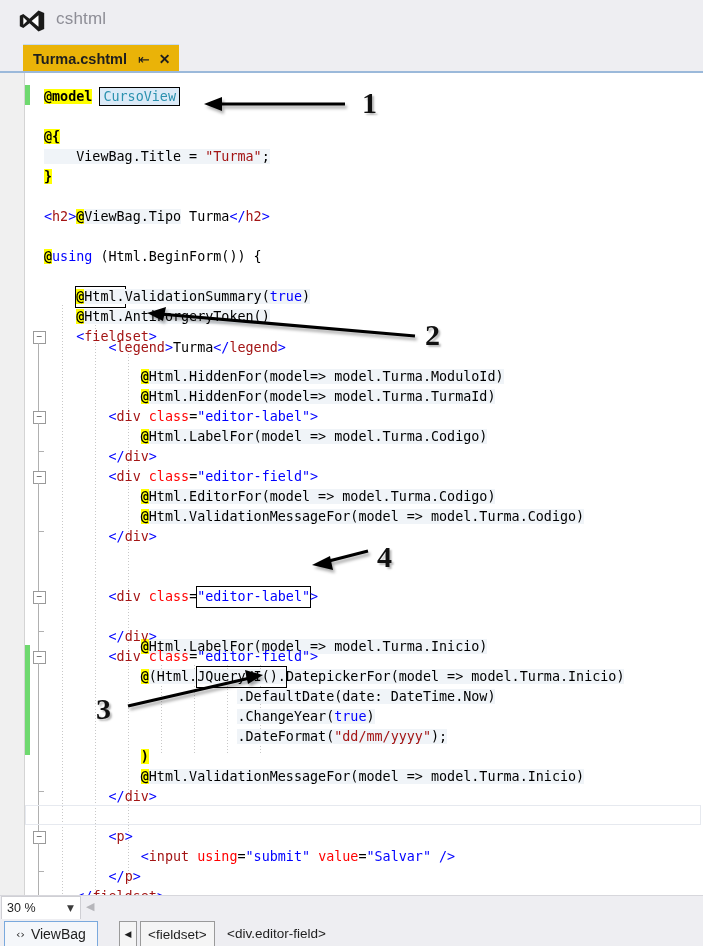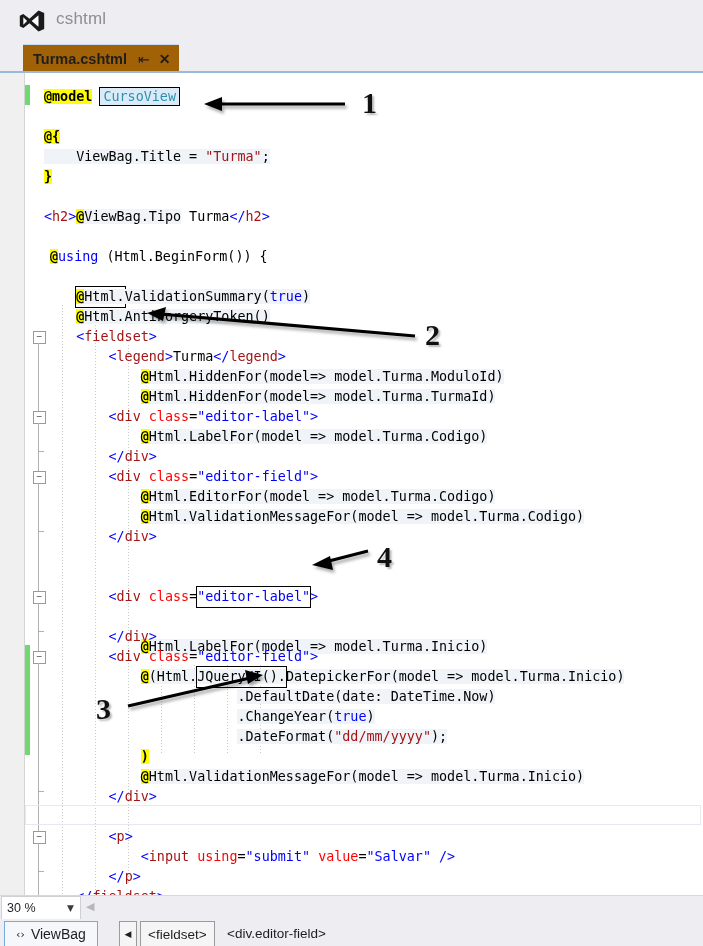--- a/index.html
+++ b/index.html
@@ -23,21 +23,21 @@
     font-family:"Liberation Sans", sans-serif;
     font-size:17px;color:#8d8d96;letter-spacing:.2px;
   }
   
   #tabstrip{
     position:absolute;left:0;top:42px;width:703px;height:31px;
     background:#eeeef2;
   }
   #tab-turma{
     position:absolute;left:23px;top:44px;height:27px;
-    background:#a16207;
+    background:#eab308;
     display:flex;align-items:center;
     padding:0 9px 0 10px;
     border-top:1px solid #c4dbf2;
   }
   #tab-label{
     font-family:"Liberation Sans", sans-serif;
     font-size:14.5px;font-weight:bold;color:#1e1e1e;
   }
   #tab-pin{
     margin-left:11px;font-size:14px;color:#1e1e1e;line-height:1;
@@ -222,26 +222,26 @@
 
   <div id="code-lines">
       <div class="line" style="top: 14px;"><span class="razor">@model</span> <span class="bx type" style="background:#dbeaf7;padding:1px 3px;">CursoView</span></div>
       <div class="line" style="top: 34px;"></div>
       <div class="line" style="top: 54px;"><span class="razor">@{</span></div>
       <div class="line" style="top: 74px;"><span class="rz">    ViewBag.Title = <span class="cstr">"Turma"</span>;</span></div>
       <div class="line" style="top: 94px;"><span class="razor">}</span></div>
       <div class="line" style="top: 114px;"></div>
       <div class="line" style="top: 134px;"><span class="brk">&lt;</span><span class="tag">h2</span><span class="brk">&gt;</span><span class="razor">@</span><span class="rz">ViewBag.Tipo</span> Turma<span class="brk">&lt;/</span><span class="tag">h2</span><span class="brk">&gt;</span></div>
       <div class="line" style="top: 154px;"></div>
-      <div class="line" style="top: 174px; margin-left: 6px;"><span class="razor">@</span><span class="k">using</span> (Html.BeginForm()) {</div>
+      <div class="line" style="top: 174px;"><span class="razor">@</span><span class="k">using</span> (Html.BeginForm()) {</div>
       <div class="line" style="top: 194px; margin-top: 40px;">    <span class="razor">@</span><span class="rz">Html.AntiForgeryToken()</span></div>
       <div class="line" style="top: 214px;">    <span class="bx" style="display:inline-block;"><span class="razor">@</span><span class="rz">Html.</span></span><span class="rz">ValidationSummary(<span class="k">true</span>)</span></div>
       <div class="line" style="top: 234px;"></div>
       <div class="line" style="top: 254px;">    <span class="brk">&lt;</span><span class="tag">fieldset</span><span class="brk">&gt;</span></div>
-      <div class="line" style="top: 274px; text-align: center;">        <span class="brk">&lt;</span><span class="tag">legend</span><span class="brk">&gt;</span>Turma<span class="brk">&lt;/</span><span class="tag">legend</span><span class="brk">&gt;</span></div>
+      <div class="line" style="top: 265px; text-align: center;">        <span class="brk">&lt;</span><span class="tag">legend</span><span class="brk">&gt;</span>Turma<span class="brk">&lt;/</span><span class="tag">legend</span><span class="brk">&gt;</span></div>
       <div class="line" style="top: 294px;">            <span class="razor">@</span><span class="rz">Html.HiddenFor(model=&gt; model.Turma.ModuloId)</span></div>
       <div class="line" style="top: 314px;">            <span class="razor">@</span><span class="rz">Html.HiddenFor(model=&gt; model.Turma.TurmaId)</span></div>
       <div class="line" style="top: 334px;">        <span class="brk">&lt;</span><span class="tag">div</span> <span class="attr">class</span>=<span class="str">"editor-label"</span><span class="brk">&gt;</span></div>
       <div class="line" style="top: 354px;">            <span class="razor">@</span><span class="rz">Html.LabelFor(model =&gt; model.Turma.Codigo)</span></div>
       <div class="line" style="top: 374px;">        <span class="brk">&lt;/</span><span class="tag">div</span><span class="brk">&gt;</span></div>
       <div class="line" style="top: 394px;">        <span class="brk">&lt;</span><span class="tag">div</span> <span class="attr">class</span>=<span class="str">"editor-field"</span><span class="brk">&gt;</span></div>
       <div class="line" style="top: 414px;">            <span class="razor">@</span><span class="rz">Html.EditorFor(model =&gt; model.Turma.Codigo)</span></div>
       <div class="line" style="top: 434px;">            <span class="razor">@</span><span class="rz">Html.ValidationMessageFor(model =&gt; model.Turma.Codigo)</span></div>
       <div class="line" style="top: 454px;">        <span class="brk">&lt;/</span><span class="tag">div</span><span class="brk">&gt;</span></div>
       <div class="line" style="top: 474px;"></div>

